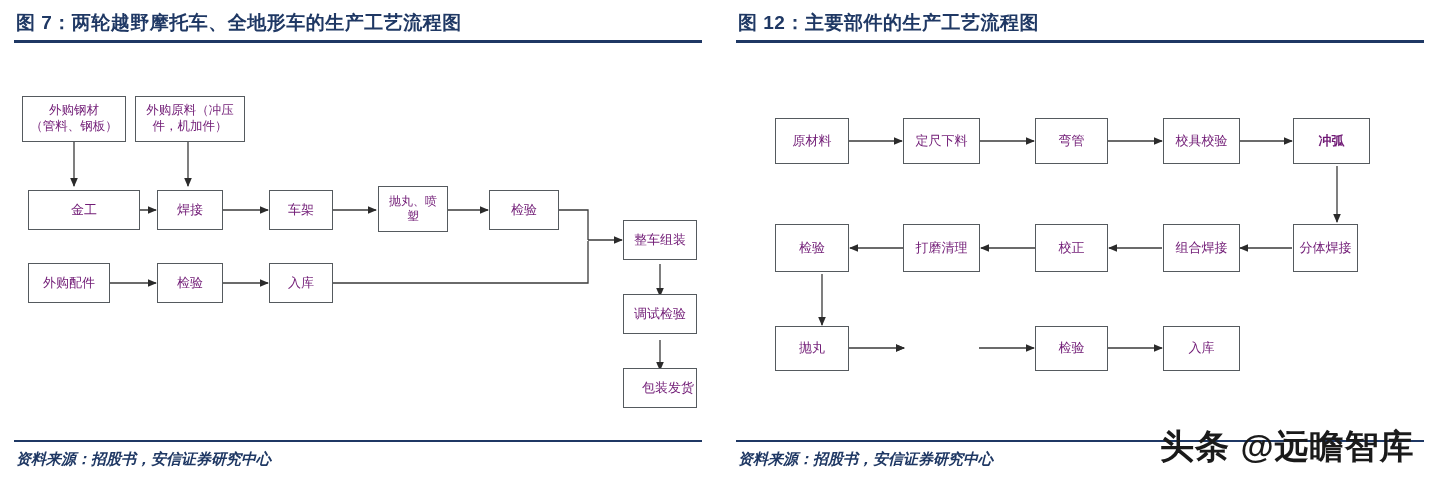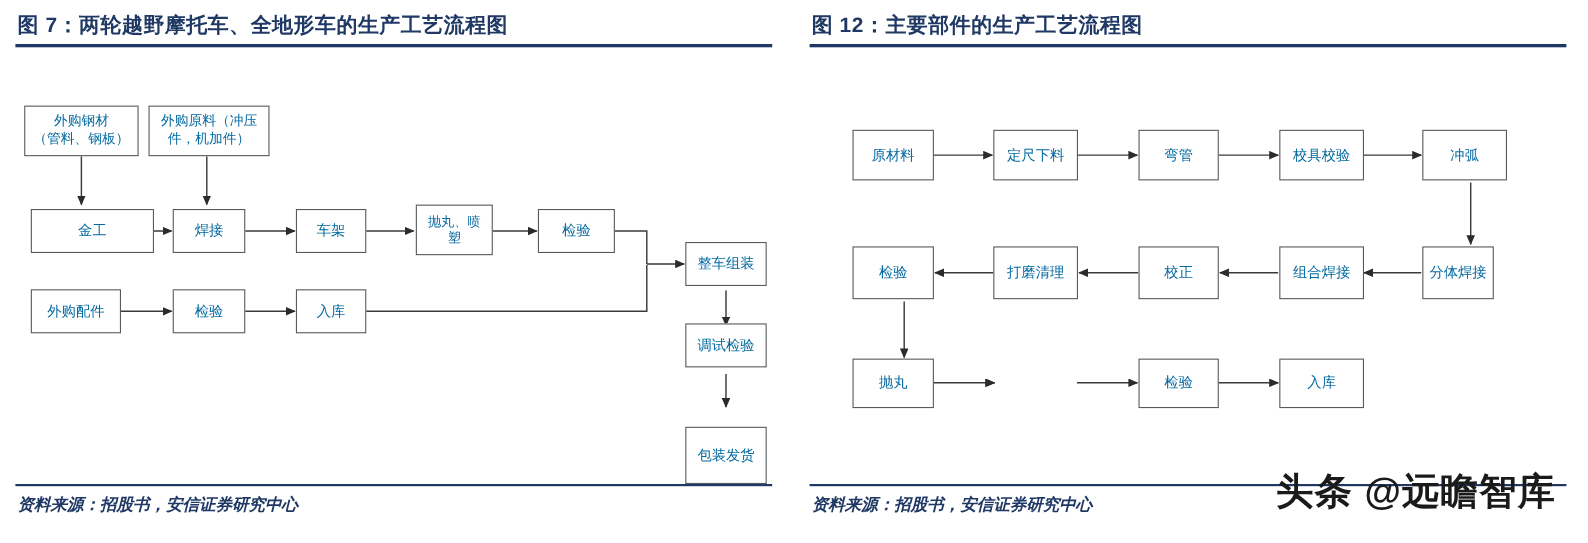--- a/index.html
+++ b/index.html
@@ -13,21 +13,21 @@
              letter-spacing:.5px;white-space:nowrap;}
   .fig-rule{position:absolute;left:14px;top:40px;width:688px;height:3px;background:#1F3864;}
   .src-rule{position:absolute;left:14px;top:440px;width:688px;height:2px;background:#1F3864;}
   .src-text{position:absolute;left:16px;top:450px;font-size:15px;font-style:italic;font-weight:bold;
             color:#1F3864;white-space:nowrap;}
 
   .canvas{position:absolute;left:0;top:0;width:722px;height:494px;}
 
   .node{position:absolute;box-sizing:border-box;border:1.5px solid #555a5e;background:#ffffff;
         display:flex;align-items:center;justify-content:center;text-align:center;
-        font-size:13px;color:#0369a1;line-height:1.25;padding:1px 2px;}
+        font-size:13px;color:#701a75;line-height:1.25;padding:1px 2px;}
   .node.n2{font-size:12.5px;}
   .node.small{font-size:12px;}
 
   svg.links{position:absolute;left:0;top:0;width:722px;height:494px;pointer-events:none;}
 
   .wm{position:absolute;left:1160px;top:424px;font-size:34px;font-weight:bold;color:#1a1a1a;
       letter-spacing:1px;white-space:nowrap;}
 </style>
 </head>
 <body>
@@ -99,21 +99,21 @@
       <div class="node" style="left:269px;top:263px;width:64px;height:40px;">
         <span>入库</span>
       </div>
 
       <div class="node" style="left:623px;top:220px;width:74px;height:40px;">
         <span>整车组装</span>
       </div>
       <div class="node" style="left:623px;top:294px;width:74px;height:40px;">
         <span>调试检验</span>
       </div>
-      <div class="node" style="left:623px;top:388px;width:74px;height:52px;">
+      <div class="node" style="left:623px;top:368px;width:74px;height:40px;justify-content:flex-end;">
         <span>包装发货</span>
       </div>
     </div>
 
     <div class="src-rule"></div>
     <div class="src-text">资料来源：招股书，安信证券研究中心</div>
   </div>
 
   <div class="panel panel-right">
     <div class="fig-title">图 12：主要部件的生产工艺流程图</div>
@@ -149,21 +149,21 @@
       </div>
       <div class="node" style="left:181px;top:118px;width:77px;height:46px;">
         <span>定尺下料</span>
       </div>
       <div class="node" style="left:313px;top:118px;width:73px;height:46px;">
         <span>弯管</span>
       </div>
       <div class="node" style="left:441px;top:118px;width:77px;height:46px;">
         <span>校具校验</span>
       </div>
-      <div class="node" style="left:571px;top:118px;width:77px;height:46px;">
+      <div class="node" style="left:571px;top:118px;width:77px;height:46px;font-weight:bold;">
         <span>冲弧</span>
       </div>
 
       <div class="node" style="left:571px;top:224px;width:65px;height:48px;">
         <span>分体焊接</span>
       </div>
       <div class="node" style="left:441px;top:224px;width:77px;height:48px;">
         <span>组合焊接</span>
       </div>
       <div class="node" style="left:313px;top:224px;width:73px;height:48px;">

